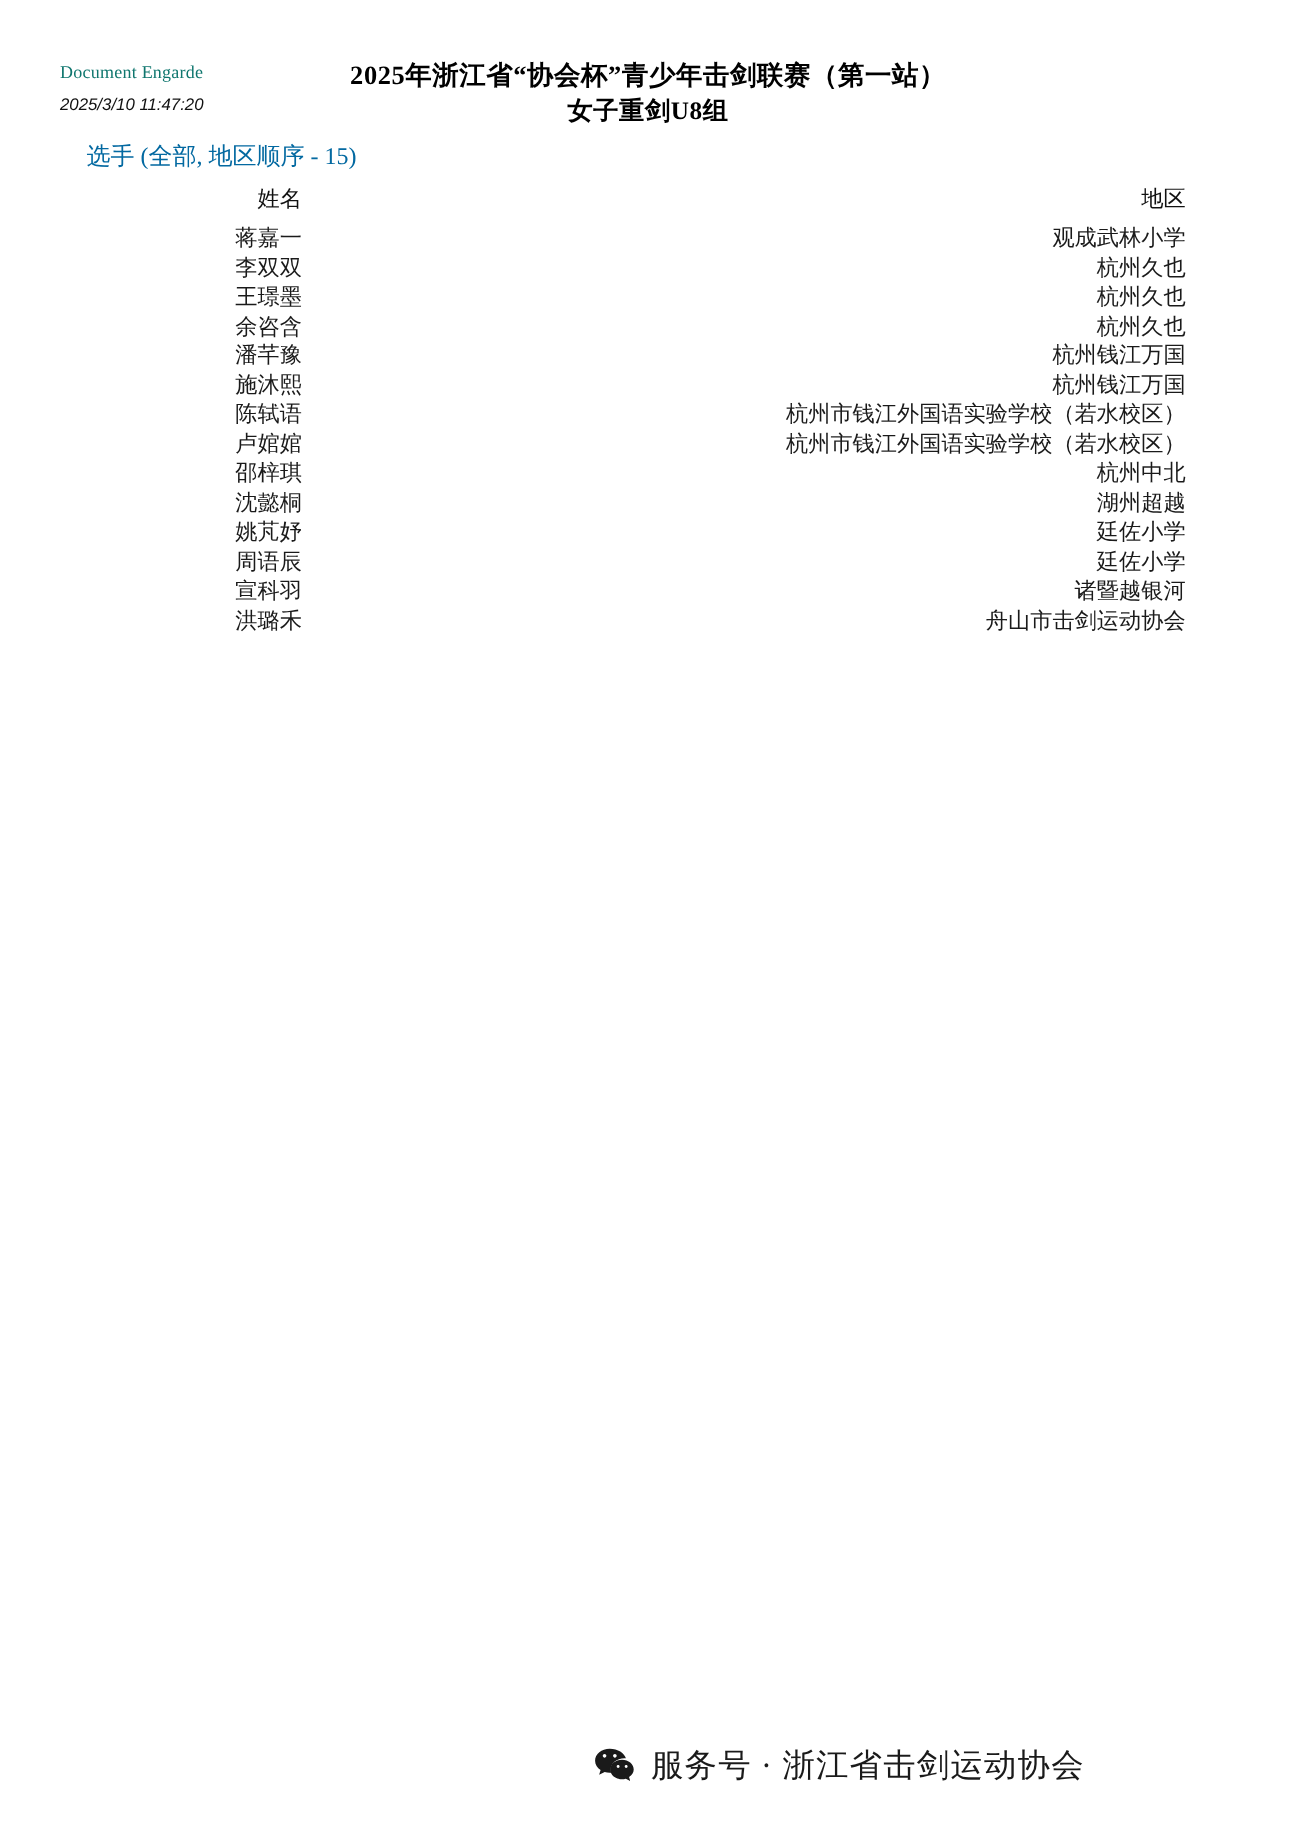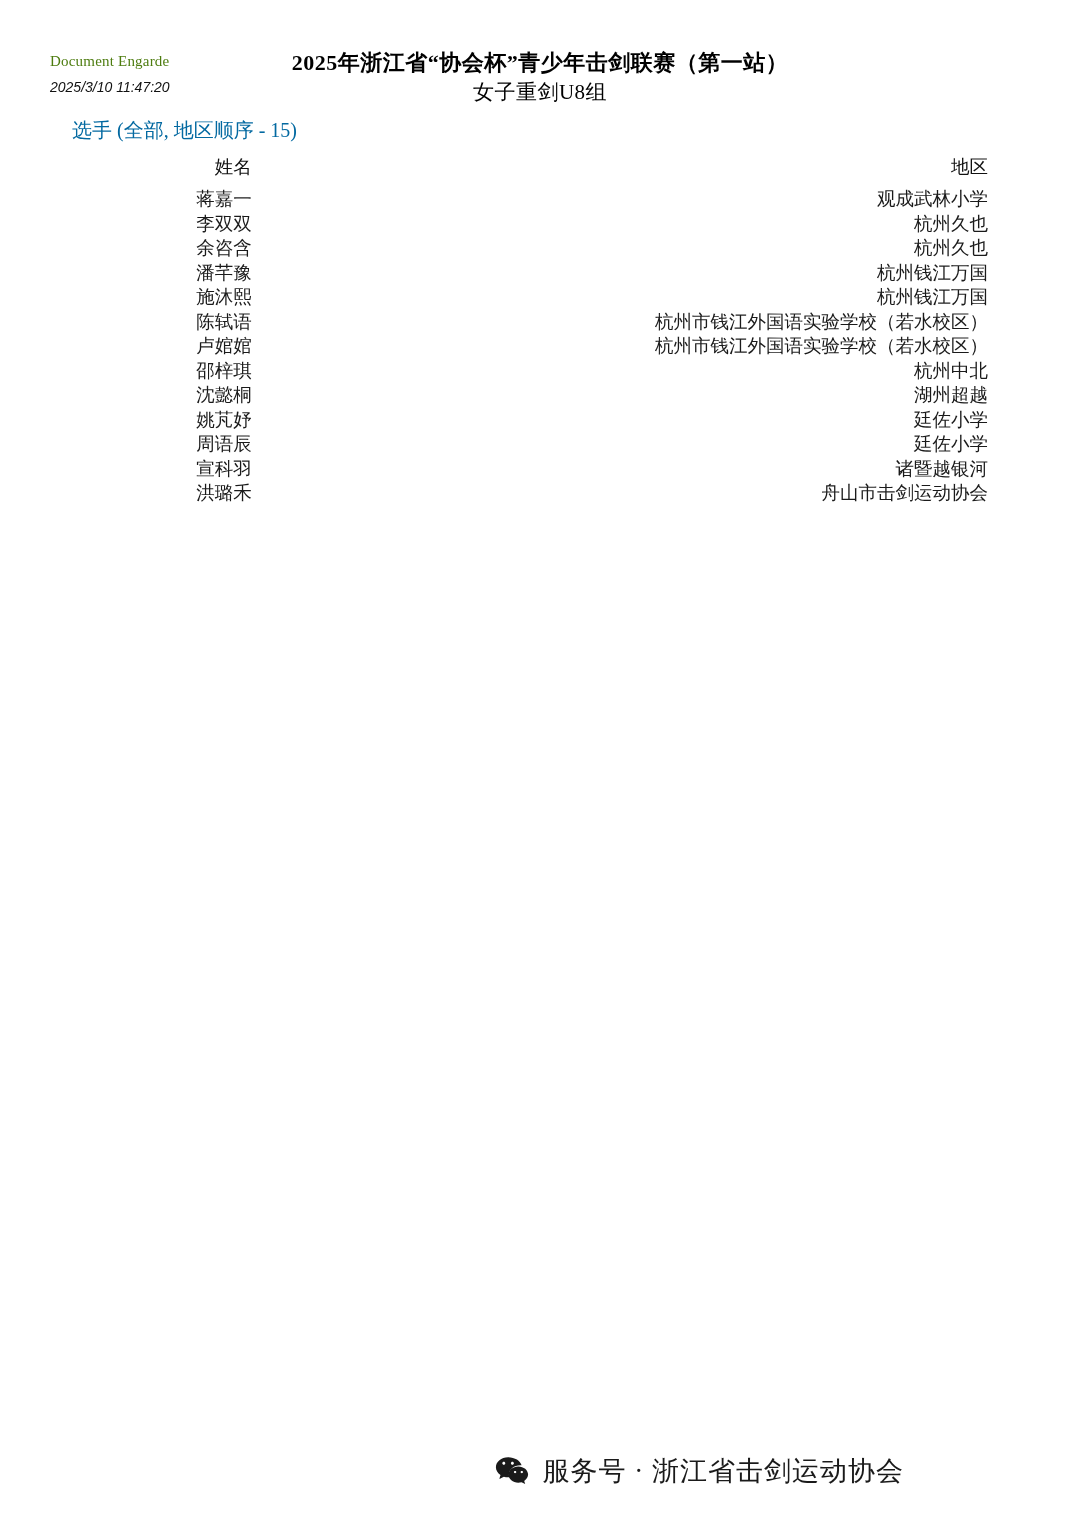--- a/index.html
+++ b/index.html
@@ -30,21 +30,21 @@
     width: 1080px;
     height: 70px;
   }
   .doc-label {
     position: absolute;
     left: 50px;
     top: 5px;
     font-family: "Liberation Serif", serif;
     font-size: 15px;
     letter-spacing: 0.2px;
-    color: #4d7c0f;
+    color: #0f766e;
     white-space: nowrap;
   }
   .doc-timestamp {
     position: absolute;
     left: 50px;
     top: 31px;
     font-family: "Liberation Sans", sans-serif;
     font-size: 14px;
     color: #111;
     white-space: nowrap;
@@ -62,21 +62,21 @@
     font-size: 22px;
     font-weight: bold;
     line-height: 1.35;
     color: #000;
     letter-spacing: 0.5px;
     text-align: center;
   }
   .title-sub {
     font-family: "Liberation Serif", "DejaVu Serif", serif;
     font-size: 21px;
-    font-weight: normal;
+    font-weight: bold;
     line-height: 1.35;
     color: #000;
     letter-spacing: 0.5px;
   }
 
   
   .section-heading {
     position: absolute;
     left: 72px;
     top: 117px;
@@ -170,20 +170,24 @@
         <th class="col-region">地区</th>
       </tr>
     </thead>
     <tbody>
       <tr>
         <td class="col-name">蒋嘉一</td>
         <td class="col-region">观成武林小学</td>
       </tr>
       <tr>
         <td class="col-name">李双双</td>
+        <td class="col-region">杭州久也</td>
+      </tr>
+      <tr>
+        <td class="col-name">王璟墨</td>
         <td class="col-region">杭州久也</td>
       </tr>
       <tr>
         <td class="col-name">余咨含</td>
         <td class="col-region">杭州久也</td>
       </tr>
       <tr>
         <td class="col-name">潘芊豫</td>
         <td class="col-region">杭州钱江万国</td>
       </tr>

